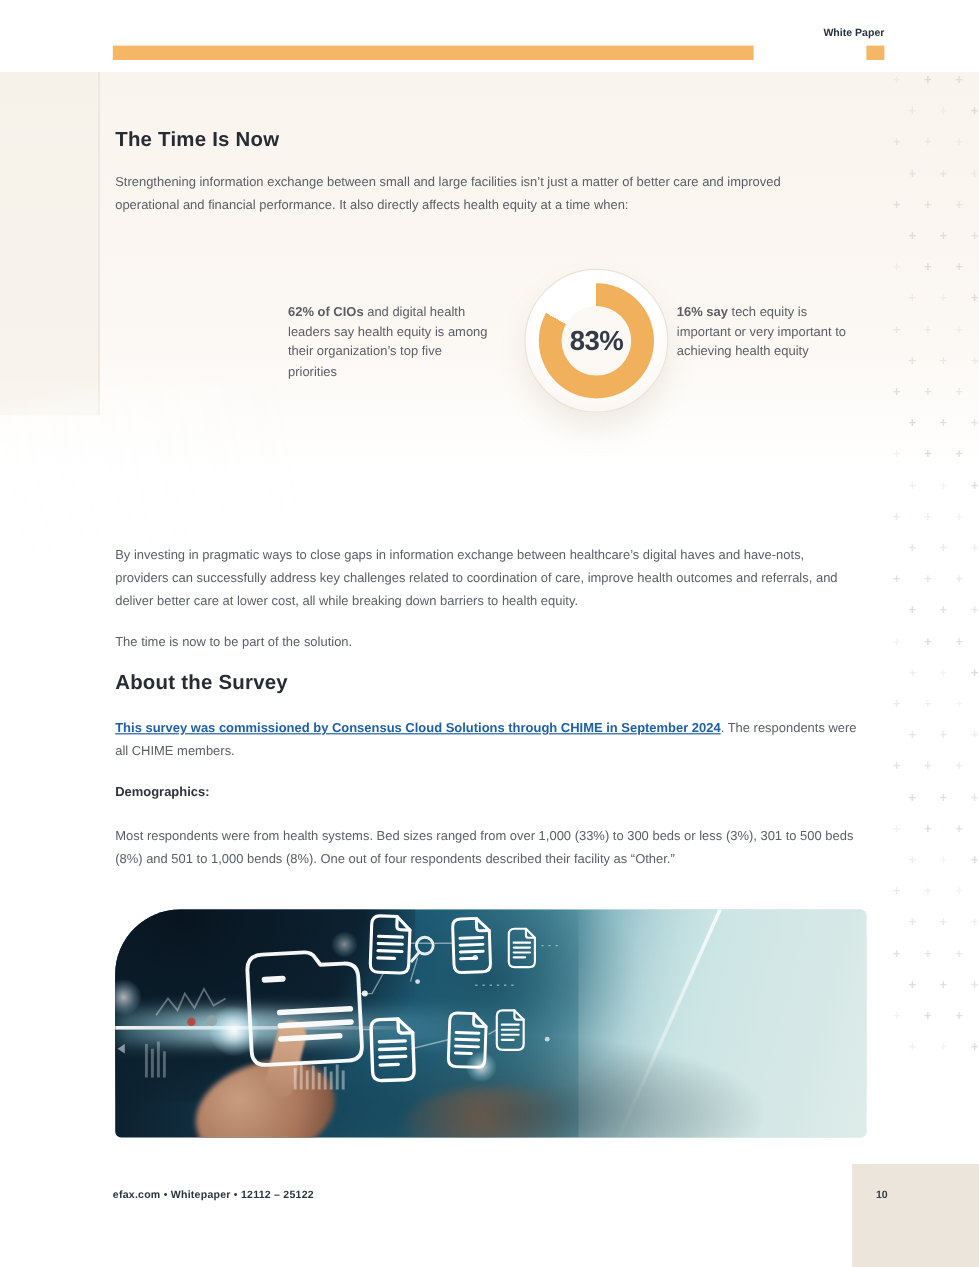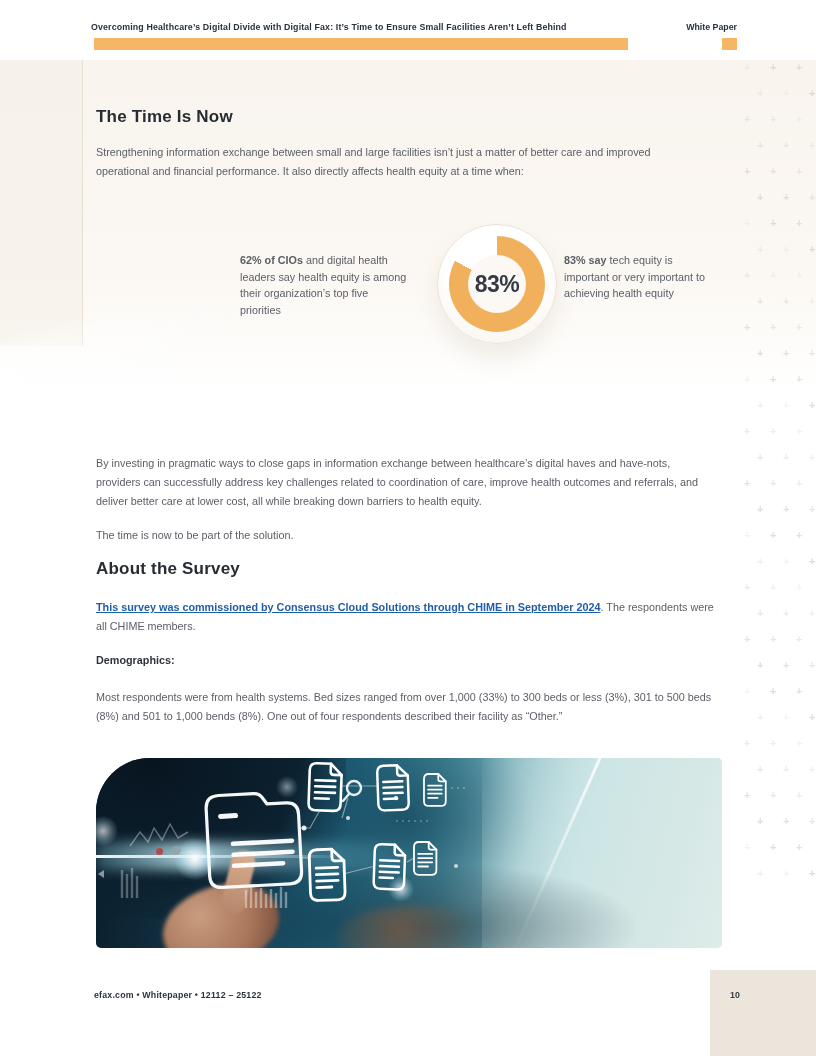--- a/index.html
+++ b/index.html
@@ -187,41 +187,40 @@
       <span class="plus" style="left: 47px; top: 754px; opacity: 0.65;">+</span>
       <span class="plus" style="left: 73px; top: 754px; opacity: 0.55;">+</span>
       <span class="plus" style="left: 8px; top: 780px; opacity: 0.25;">+</span>
       <span class="plus" style="left: 34px; top: 780px; opacity: 0.75;">+</span>
       <span class="plus" style="left: 60px; top: 780px; opacity: 0.65;">+</span>
       <span class="plus" style="left: 21px; top: 806px; opacity: 0.35;">+</span>
       <span class="plus" style="left: 47px; top: 806px; opacity: 0.25;">+</span>
       <span class="plus" style="left: 73px; top: 806px; opacity: 0.75;">+</span>
     </div>
 
-  <div class="header-title">Overcoming Healthcare’s Digital Divide with Digital Fax: It’s Time to Ensure Small Facilities Aren’t Left Behind</div>
   <div class="header-type">White Paper</div>
   <div class="accent-bar"></div>
   <div class="accent-square"></div>
 
   <div class="section-heading" style="top:107px;">The Time Is Now</div>
   <div class="body-par" style="top:143px; width:588px;">Strengthening information exchange between small and large facilities isn’t just a matter of better care and improved operational and financial performance. It also directly affects health equity at a time when:</div>
 
   <div class="stat-caption" style="left:240px; top:252px; width:172px;">
     <b>62% of CIOs</b><span> and digital health leaders say health equity is among their organization’s top five priorities</span>
   </div>
 
   <div class="stat-circle" style="left:437px; top:224px;">
     <div class="donut" style="background: conic-gradient(rgb(241, 176, 92) 0deg, rgb(241, 176, 92) 298.8deg, transparent 298.8deg, transparent 360deg);">
       <div class="donut-hole">
         <span class="donut-label">83%</span>
       </div>
     </div>
   </div>
   <div class="stat-caption" style="left:564px; top:252px; width:150px;">
-    <b>83% say</b><span> tech equity is important or very important to achieving health equity</span>
+    <b>16% say</b><span> tech equity is important or very important to achieving health equity</span>
   </div>
 
   <div class="body-par" style="top:454px; width:606px;">By investing in pragmatic ways to close gaps in information exchange between healthcare’s digital haves and have-nots, providers can successfully address key challenges related to coordination of care, improve health outcomes and referrals, and deliver better care at lower cost, all while breaking down barriers to health equity.</div>
   <div class="body-par" style="top:526px; width:606px;">The time is now to be part of the solution.</div>
 
   <div class="section-heading" style="top:559px;">About the Survey</div>
   <div class="body-par" style="top:598px; width:628px;">
     <span class="survey-link">This survey was commissioned by Consensus Cloud Solutions through CHIME in September 2024</span><span>. The respondents were all CHIME members.</span>
   </div>
   <div class="demo-label" style="top:654px;">Demographics:</div>

